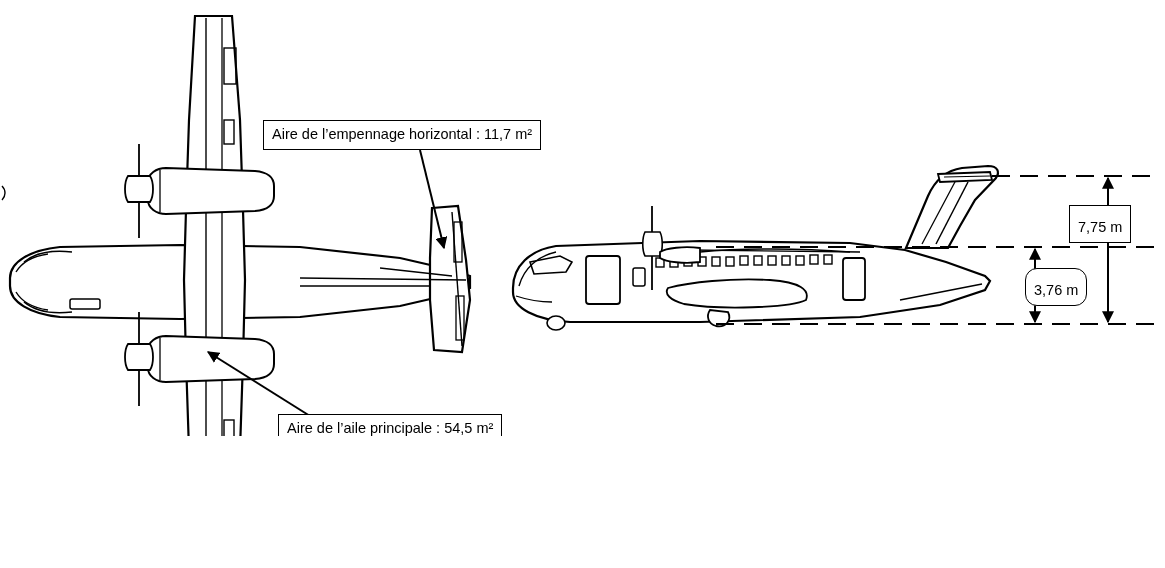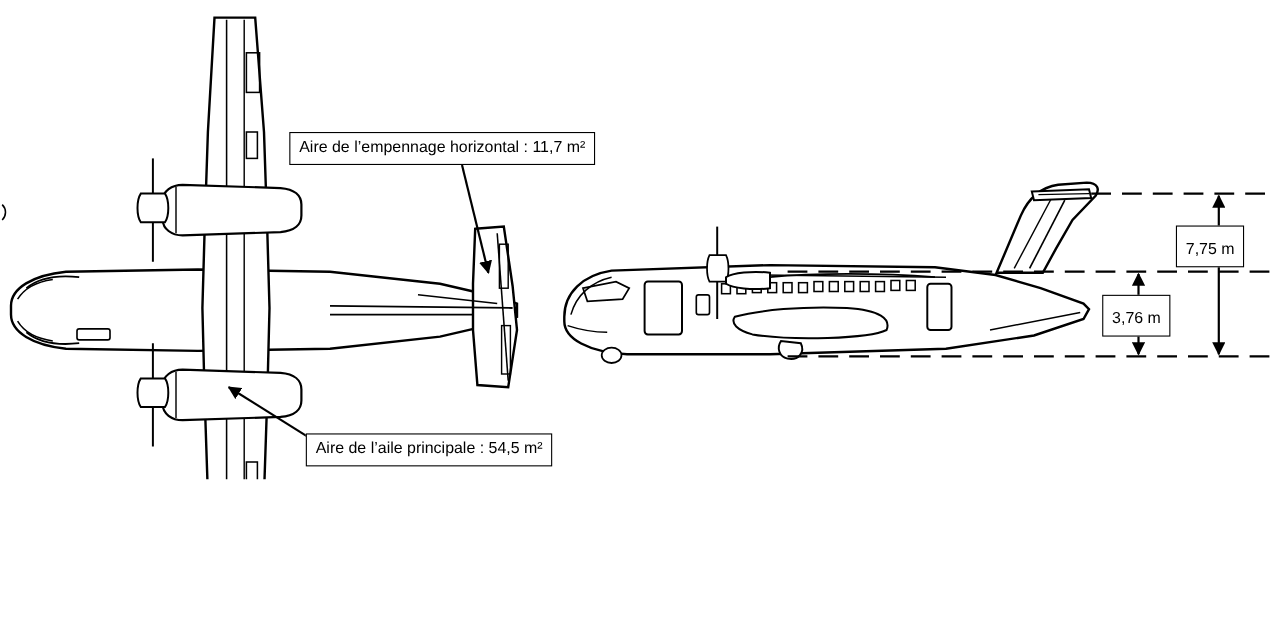--- a/index.html
+++ b/index.html
@@ -42,23 +42,23 @@
     background: #ffffff;
     color: #000000;
     font-size: 14.5px;
     line-height: 1.2;
     padding: 13px 8px 6px 8px;
     white-space: nowrap;
     text-align: center;
     box-sizing: border-box;
   }
   #callout-horiz-tail { left: 263px; top: 120px; }
-  #callout-main-wing { left: 278px; top: 394px; }
+  #callout-main-wing { left: 278px; top: 414px; }
   #dim-total-height { left: 1069px; top: 205px; }
-  #dim-fuselage-height { left: 1002px; top: 268px; }
+  #dim-fuselage-height { left: 1025px; top: 268px; border-radius: 12px; }
 </style>
 </head>
 <body>
 
 <div id="stage">
 
   <svg class="drawing" viewBox="0 0 1165 568">
     <defs>
       <marker id="arrowFilled" viewBox="0 0 10 10" refX="9" refY="5" markerWidth="6" markerHeight="6" orient="auto-start-reverse">
         <path d="M 0 0 L 10 5 L 0 10 z" fill="#000000"></path>

